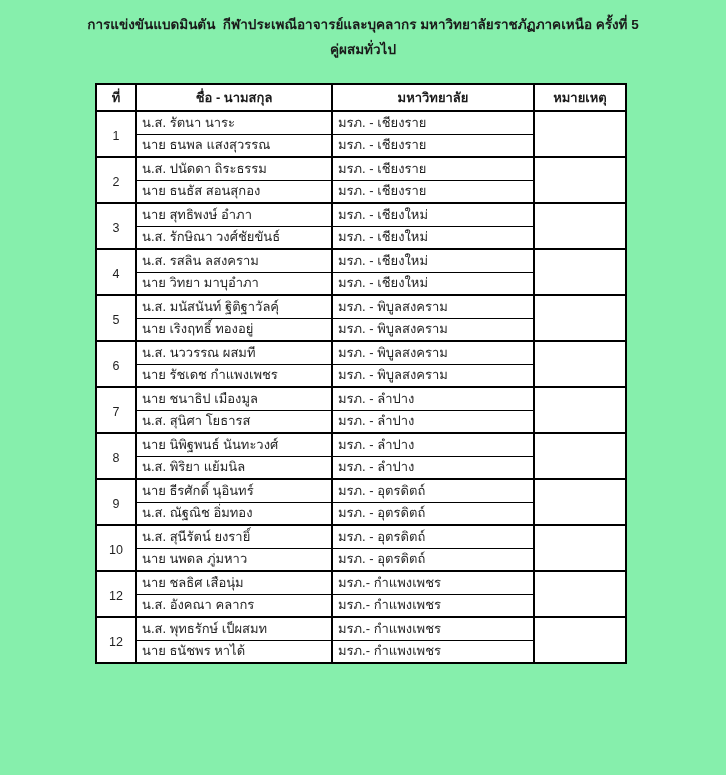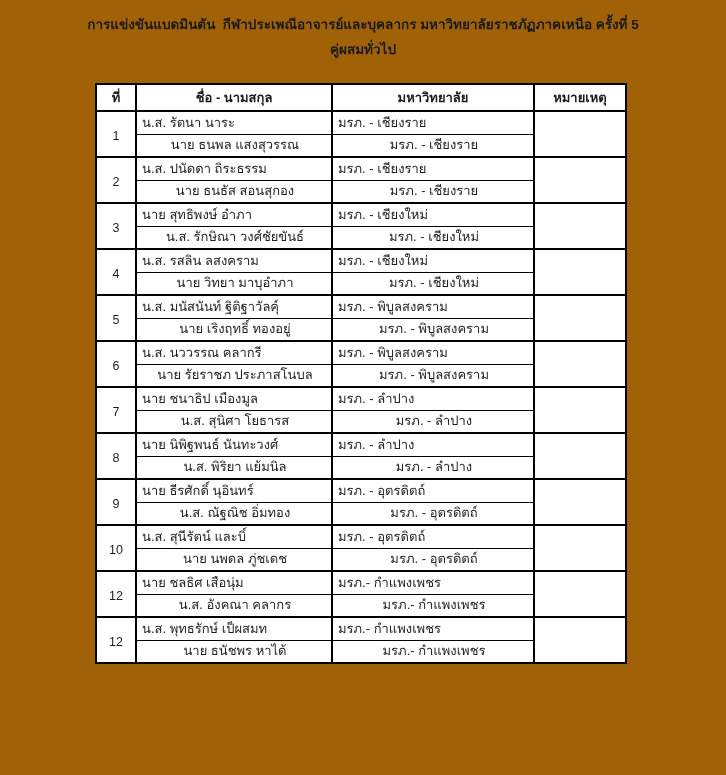--- a/index.html
+++ b/index.html
@@ -8,21 +8,21 @@
     height: 775px;
     background: #ffffff;
     font-family: "Liberation Sans", "DejaVu Sans", sans-serif;
     color: #1f1f1f;
   }
   .page {
     position: relative;
     width: 726px;
     height: 775px;
     overflow: hidden;
-    background: #a16207;
+    background: #86efac;
   }
   .doc-title {
     position: absolute;
     top: 13px;
     left: 0;
     width: 726px;
     text-align: center;
     font-size: 13.5px;
     font-weight: bold;
     white-space: pre-wrap;
@@ -81,21 +81,21 @@
   td.col-remark {
     border-bottom: 2px solid #000;
   }
   td.col-name, td.col-uni {
     text-align: left;
     padding-left: 5px;
     padding-right: 3px;
     margin-left: 28px;
   }
   tr.member-first  td.col-name, tr.member-first  td.col-uni { border-bottom: 1px solid #000; }
-  tr.member-second td.col-name, tr.member-second td.col-uni { border-bottom: 2px solid #000; text-align: center; }
+  tr.member-second td.col-name, tr.member-second td.col-uni { border-bottom: 2px solid #000; }
 </style>
 </head>
 <body>
 
 <div class="page">
 
   <div class="doc-title">การแข่งขันแบดมินตัน  กีฬาประเพณีอาจารย์และบุคลากร มหาวิทยาลัยราชภัฏภาคเหนือ ครั้งที่ 5</div>
 
   <div class="doc-subtitle">คู่ผสมทั่วไป</div>
 
@@ -160,26 +160,26 @@
           <td class="col-name">น.ส. มนัสนันท์ ฐิติฐาวัลคุ์</td>
           <td class="col-uni">มรภ. - พิบูลสงคราม</td>
           <td rowspan="2" class="col-remark"></td>
         </tr>
         <tr class="member-second">
           <td class="col-name">นาย เริงฤทธิ์ ทองอยู่</td>
           <td class="col-uni">มรภ. - พิบูลสงคราม</td>
         </tr>
         <tr class="member-first">
           <td rowspan="2" class="col-no">6</td>
-          <td class="col-name">น.ส. นววรรณ คลากรี</td>
-          <td class="col-uni">มรภ. - พิบูลสงคราม</td>
-          <td rowspan="2" class="col-remark"></td>
-        </tr>
-        <tr class="member-second">
-          <td class="col-name">นาย รัยราชภ ประภาสโนบล</td>
+          <td class="col-name">น.ส. นววรรณ ผสมที</td>
+          <td class="col-uni">มรภ. - พิบูลสงคราม</td>
+          <td rowspan="2" class="col-remark"></td>
+        </tr>
+        <tr class="member-second">
+          <td class="col-name">นาย รัชเดช กำแพงเพชร</td>
           <td class="col-uni">มรภ. - พิบูลสงคราม</td>
         </tr>
         <tr class="member-first">
           <td rowspan="2" class="col-no">7</td>
           <td class="col-name">นาย ชนาธิป เมืองมูล</td>
           <td class="col-uni">มรภ. - ลำปาง</td>
           <td rowspan="2" class="col-remark"></td>
         </tr>
         <tr class="member-second">
           <td class="col-name">น.ส. สุนิศา โยธารส</td>
@@ -200,26 +200,26 @@
           <td class="col-name">นาย ธีรศักดิ์ นุอินทร์</td>
           <td class="col-uni">มรภ. - อุตรดิตถ์</td>
           <td rowspan="2" class="col-remark"></td>
         </tr>
         <tr class="member-second">
           <td class="col-name">น.ส. ณัฐณิช อิ่มทอง</td>
           <td class="col-uni">มรภ. - อุตรดิตถ์</td>
         </tr>
         <tr class="member-first">
           <td rowspan="2" class="col-no">10</td>
-          <td class="col-name">น.ส. สุนีรัตน์ และบิ์</td>
-          <td class="col-uni">มรภ. - อุตรดิตถ์</td>
-          <td rowspan="2" class="col-remark"></td>
-        </tr>
-        <tr class="member-second">
-          <td class="col-name">นาย นพดล ภู่ชเดช</td>
+          <td class="col-name">น.ส. สุนีรัตน์ ยงรายิ์</td>
+          <td class="col-uni">มรภ. - อุตรดิตถ์</td>
+          <td rowspan="2" class="col-remark"></td>
+        </tr>
+        <tr class="member-second">
+          <td class="col-name">นาย นพดล ภู่มหาว</td>
           <td class="col-uni">มรภ. - อุตรดิตถ์</td>
         </tr>
         <tr class="member-first">
           <td rowspan="2" class="col-no">12</td>
           <td class="col-name">นาย ชลธิศ เสือนุ่ม</td>
           <td class="col-uni">มรภ.- กำแพงเพชร</td>
           <td rowspan="2" class="col-remark"></td>
         </tr>
         <tr class="member-second">
           <td class="col-name">น.ส. อังคณา คลากร</td>

